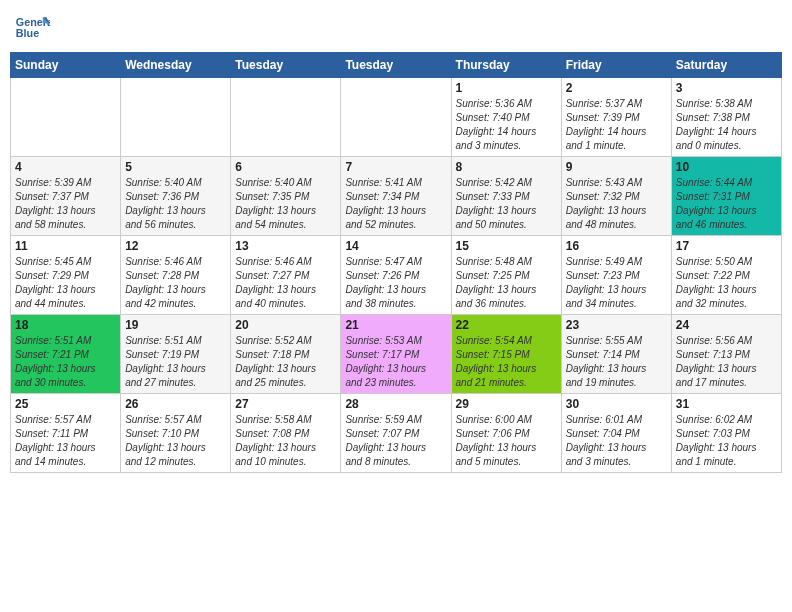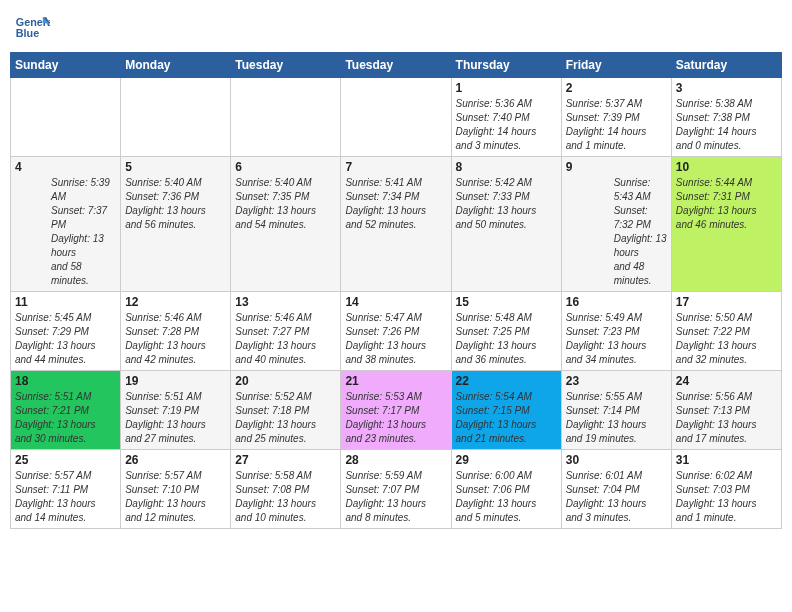--- a/index.html
+++ b/index.html
@@ -109,21 +109,21 @@
   <div class="title-block">
     <h1></h1>
     <h2></h2>
   </div>
 </div>
 
 <table class="calendar">
   <thead>
     <tr>
     <th>Sunday</th>
-        <th>Monday</th>
+        <th>Wednesday</th>
         <th>Tuesday</th>
         <th>Tuesday</th>
         <th>Thursday</th>
         <th>Friday</th>
         <th>Saturday</th>
       </tr>
   </thead>
   <tbody id="calendar-body">
   <tr style="background: rgb(255, 255, 255);">
         <td></td>
@@ -148,21 +148,21 @@
           <span class="day-num">3</span>
           <div class="day-info" style="white-space: pre-line;">Sunrise: 5:38 AM
 Sunset: 7:38 PM
 Daylight: 14 hours
 and 0 minutes.</div>
         </td>
       </tr>
       <tr style="background: rgb(245, 245, 245);">
         <td style="background: rgb(245, 245, 245);">
           <span class="day-num">4</span>
-          <div class="day-info" style="white-space: pre-line; margin-left: 36px;">Sunrise: 5:39 AM
+          <div class="day-info" style="white-space: pre-line;">Sunrise: 5:39 AM
 Sunset: 7:37 PM
 Daylight: 13 hours
 and 58 minutes.</div>
         </td>
         <td style="background: rgb(245, 245, 245);">
           <span class="day-num">5</span>
           <div class="day-info" style="white-space: pre-line;">Sunrise: 5:40 AM
 Sunset: 7:36 PM
 Daylight: 13 hours
 and 56 minutes.</div>
@@ -183,26 +183,26 @@
         </td>
         <td style="background: rgb(245, 245, 245);">
           <span class="day-num">8</span>
           <div class="day-info" style="white-space: pre-line;">Sunrise: 5:42 AM
 Sunset: 7:33 PM
 Daylight: 13 hours
 and 50 minutes.</div>
         </td>
         <td style="background: rgb(245, 245, 245);">
           <span class="day-num">9</span>
-          <div class="day-info" style="white-space: pre-line; margin-left: 48px;">Sunrise: 5:43 AM
+          <div class="day-info" style="white-space: pre-line;">Sunrise: 5:43 AM
 Sunset: 7:32 PM
 Daylight: 13 hours
 and 48 minutes.</div>
         </td>
-        <td style="background: #bef264;">
+        <td style="background: #14b8a6;">
           <span class="day-num">10</span>
           <div class="day-info" style="white-space: pre-line;">Sunrise: 5:44 AM
 Sunset: 7:31 PM
 Daylight: 13 hours
 and 46 minutes.</div>
         </td>
       </tr>
       <tr style="background: rgb(255, 255, 255);">
         <td>
           <span class="day-num">11</span>
@@ -276,21 +276,21 @@
 Daylight: 13 hours
 and 25 minutes.</div>
         </td>
         <td style="background: #f0abfc;">
           <span class="day-num">21</span>
           <div class="day-info" style="white-space: pre-line;">Sunrise: 5:53 AM
 Sunset: 7:17 PM
 Daylight: 13 hours
 and 23 minutes.</div>
         </td>
-        <td style="background: #0ea5e9;">
+        <td style="background: #84cc16;">
           <span class="day-num">22</span>
           <div class="day-info" style="white-space: pre-line;">Sunrise: 5:54 AM
 Sunset: 7:15 PM
 Daylight: 13 hours
 and 21 minutes.</div>
         </td>
         <td style="background: rgb(245, 245, 245);">
           <span class="day-num">23</span>
           <div class="day-info" style="white-space: pre-line;">Sunrise: 5:55 AM
 Sunset: 7:14 PM

